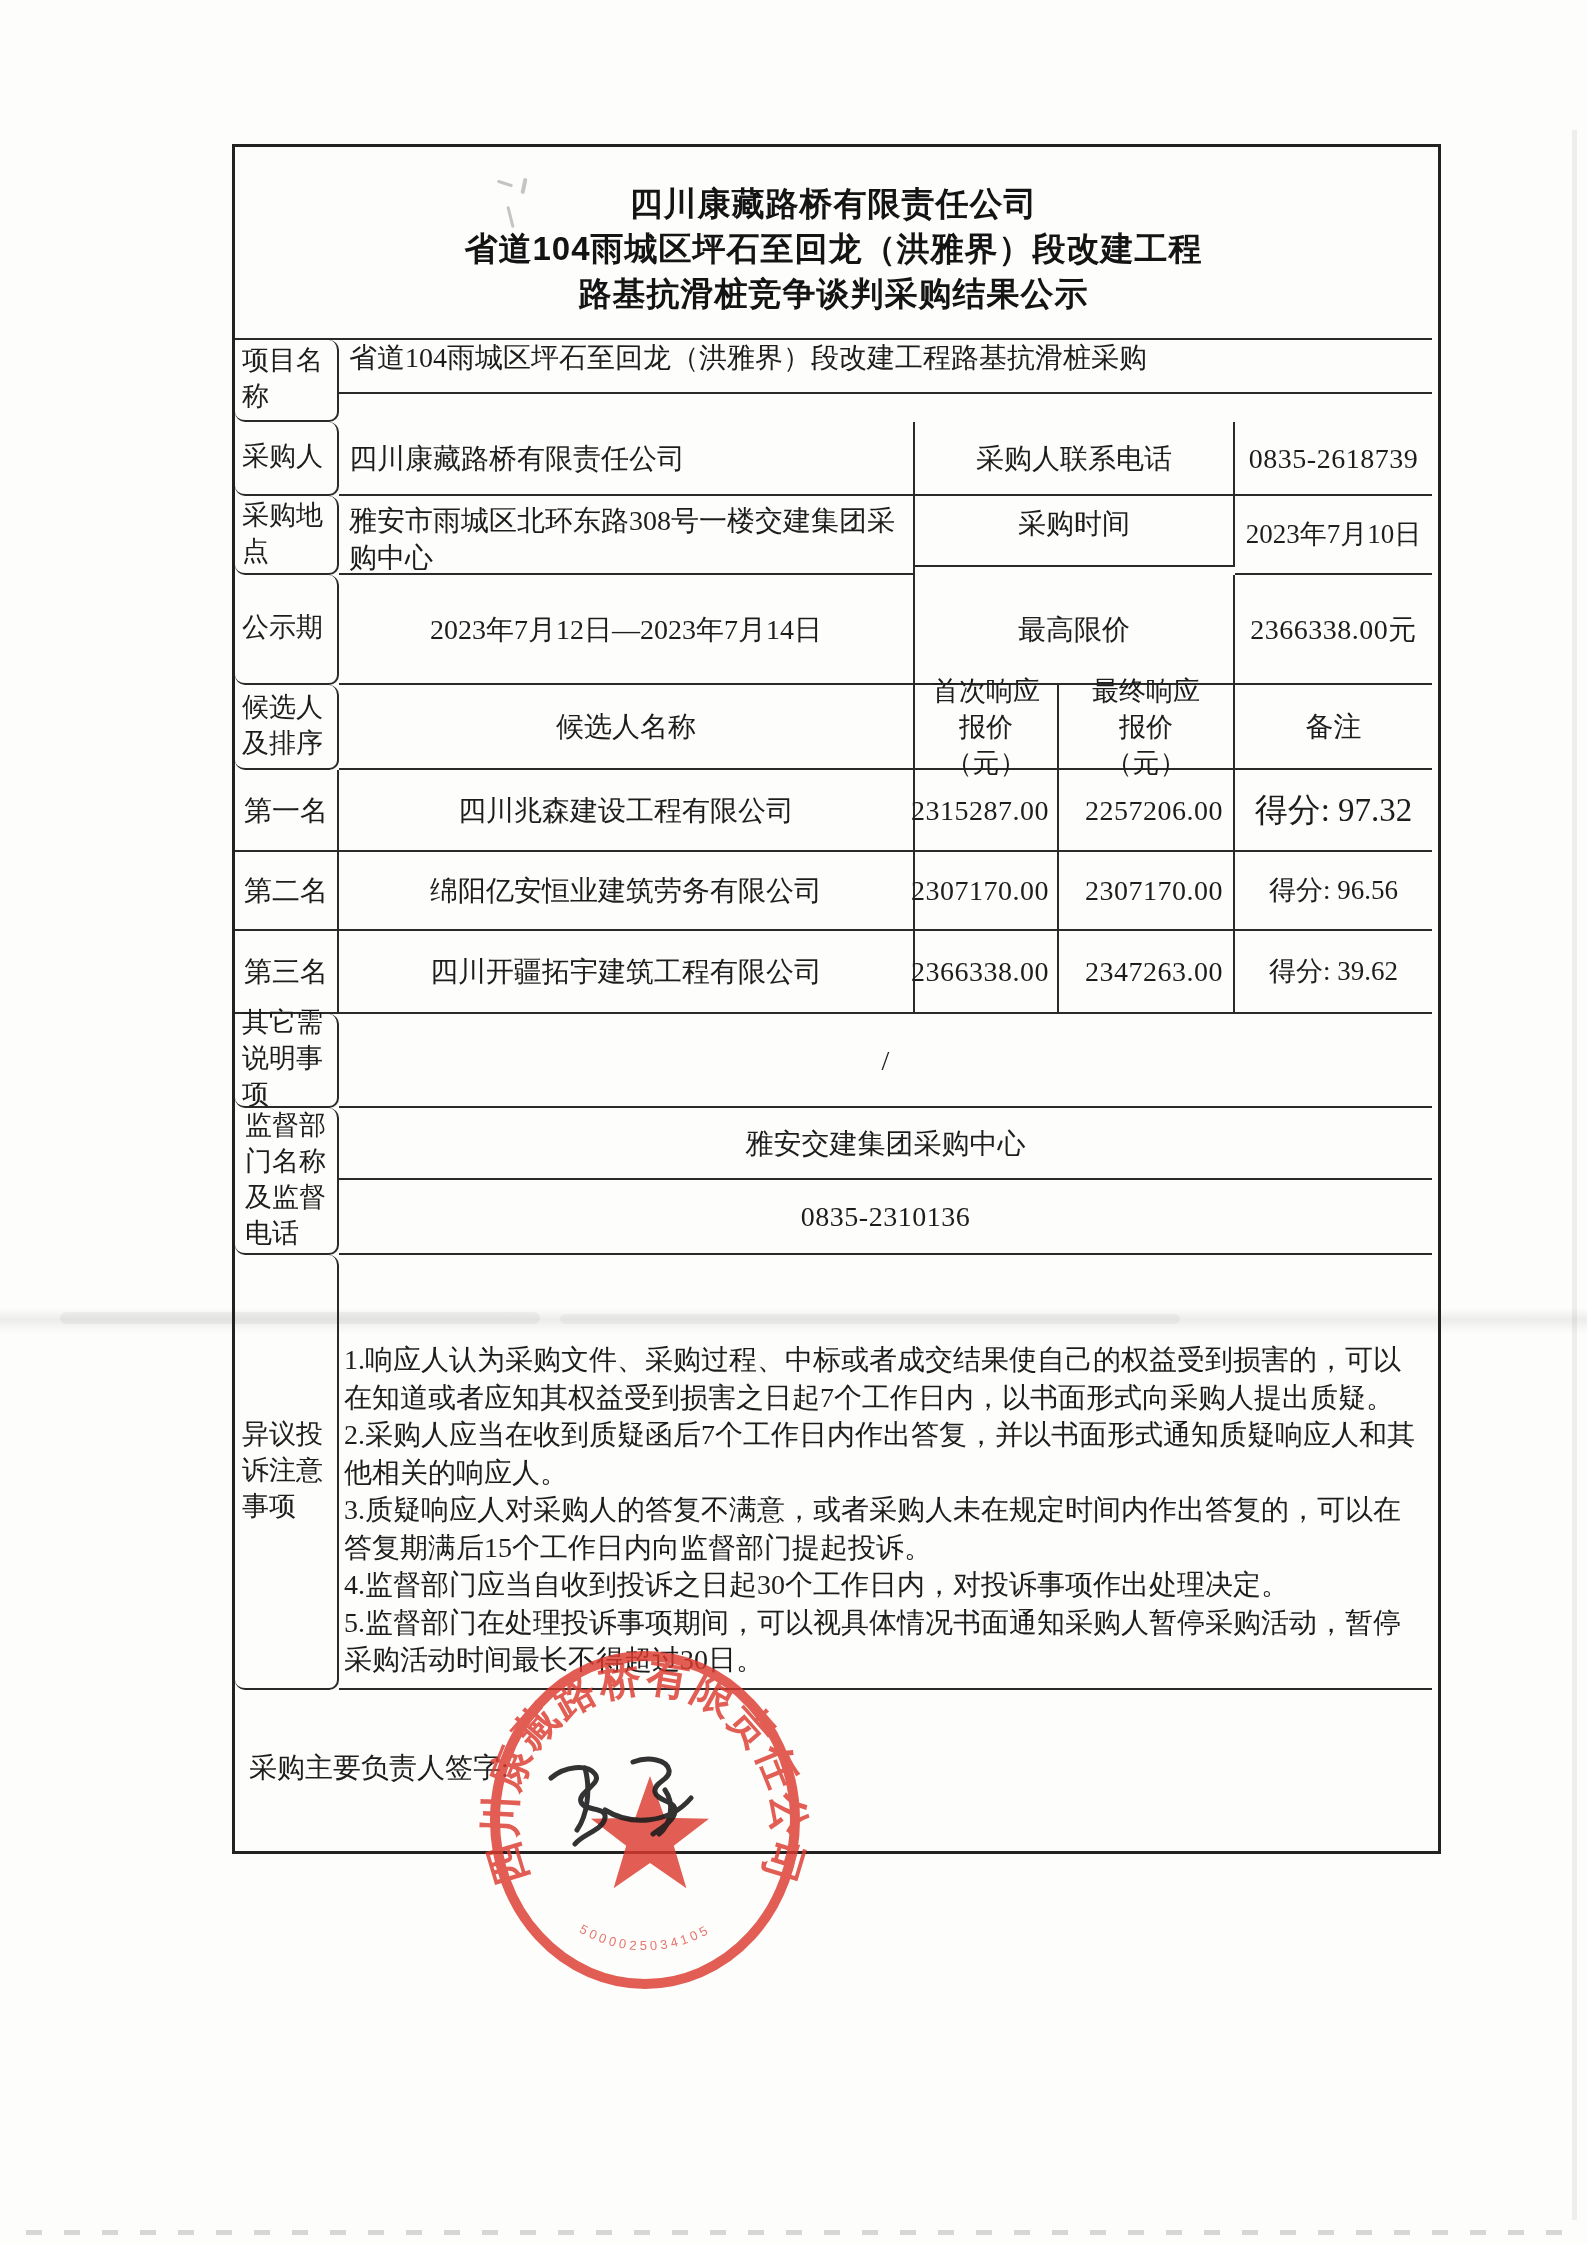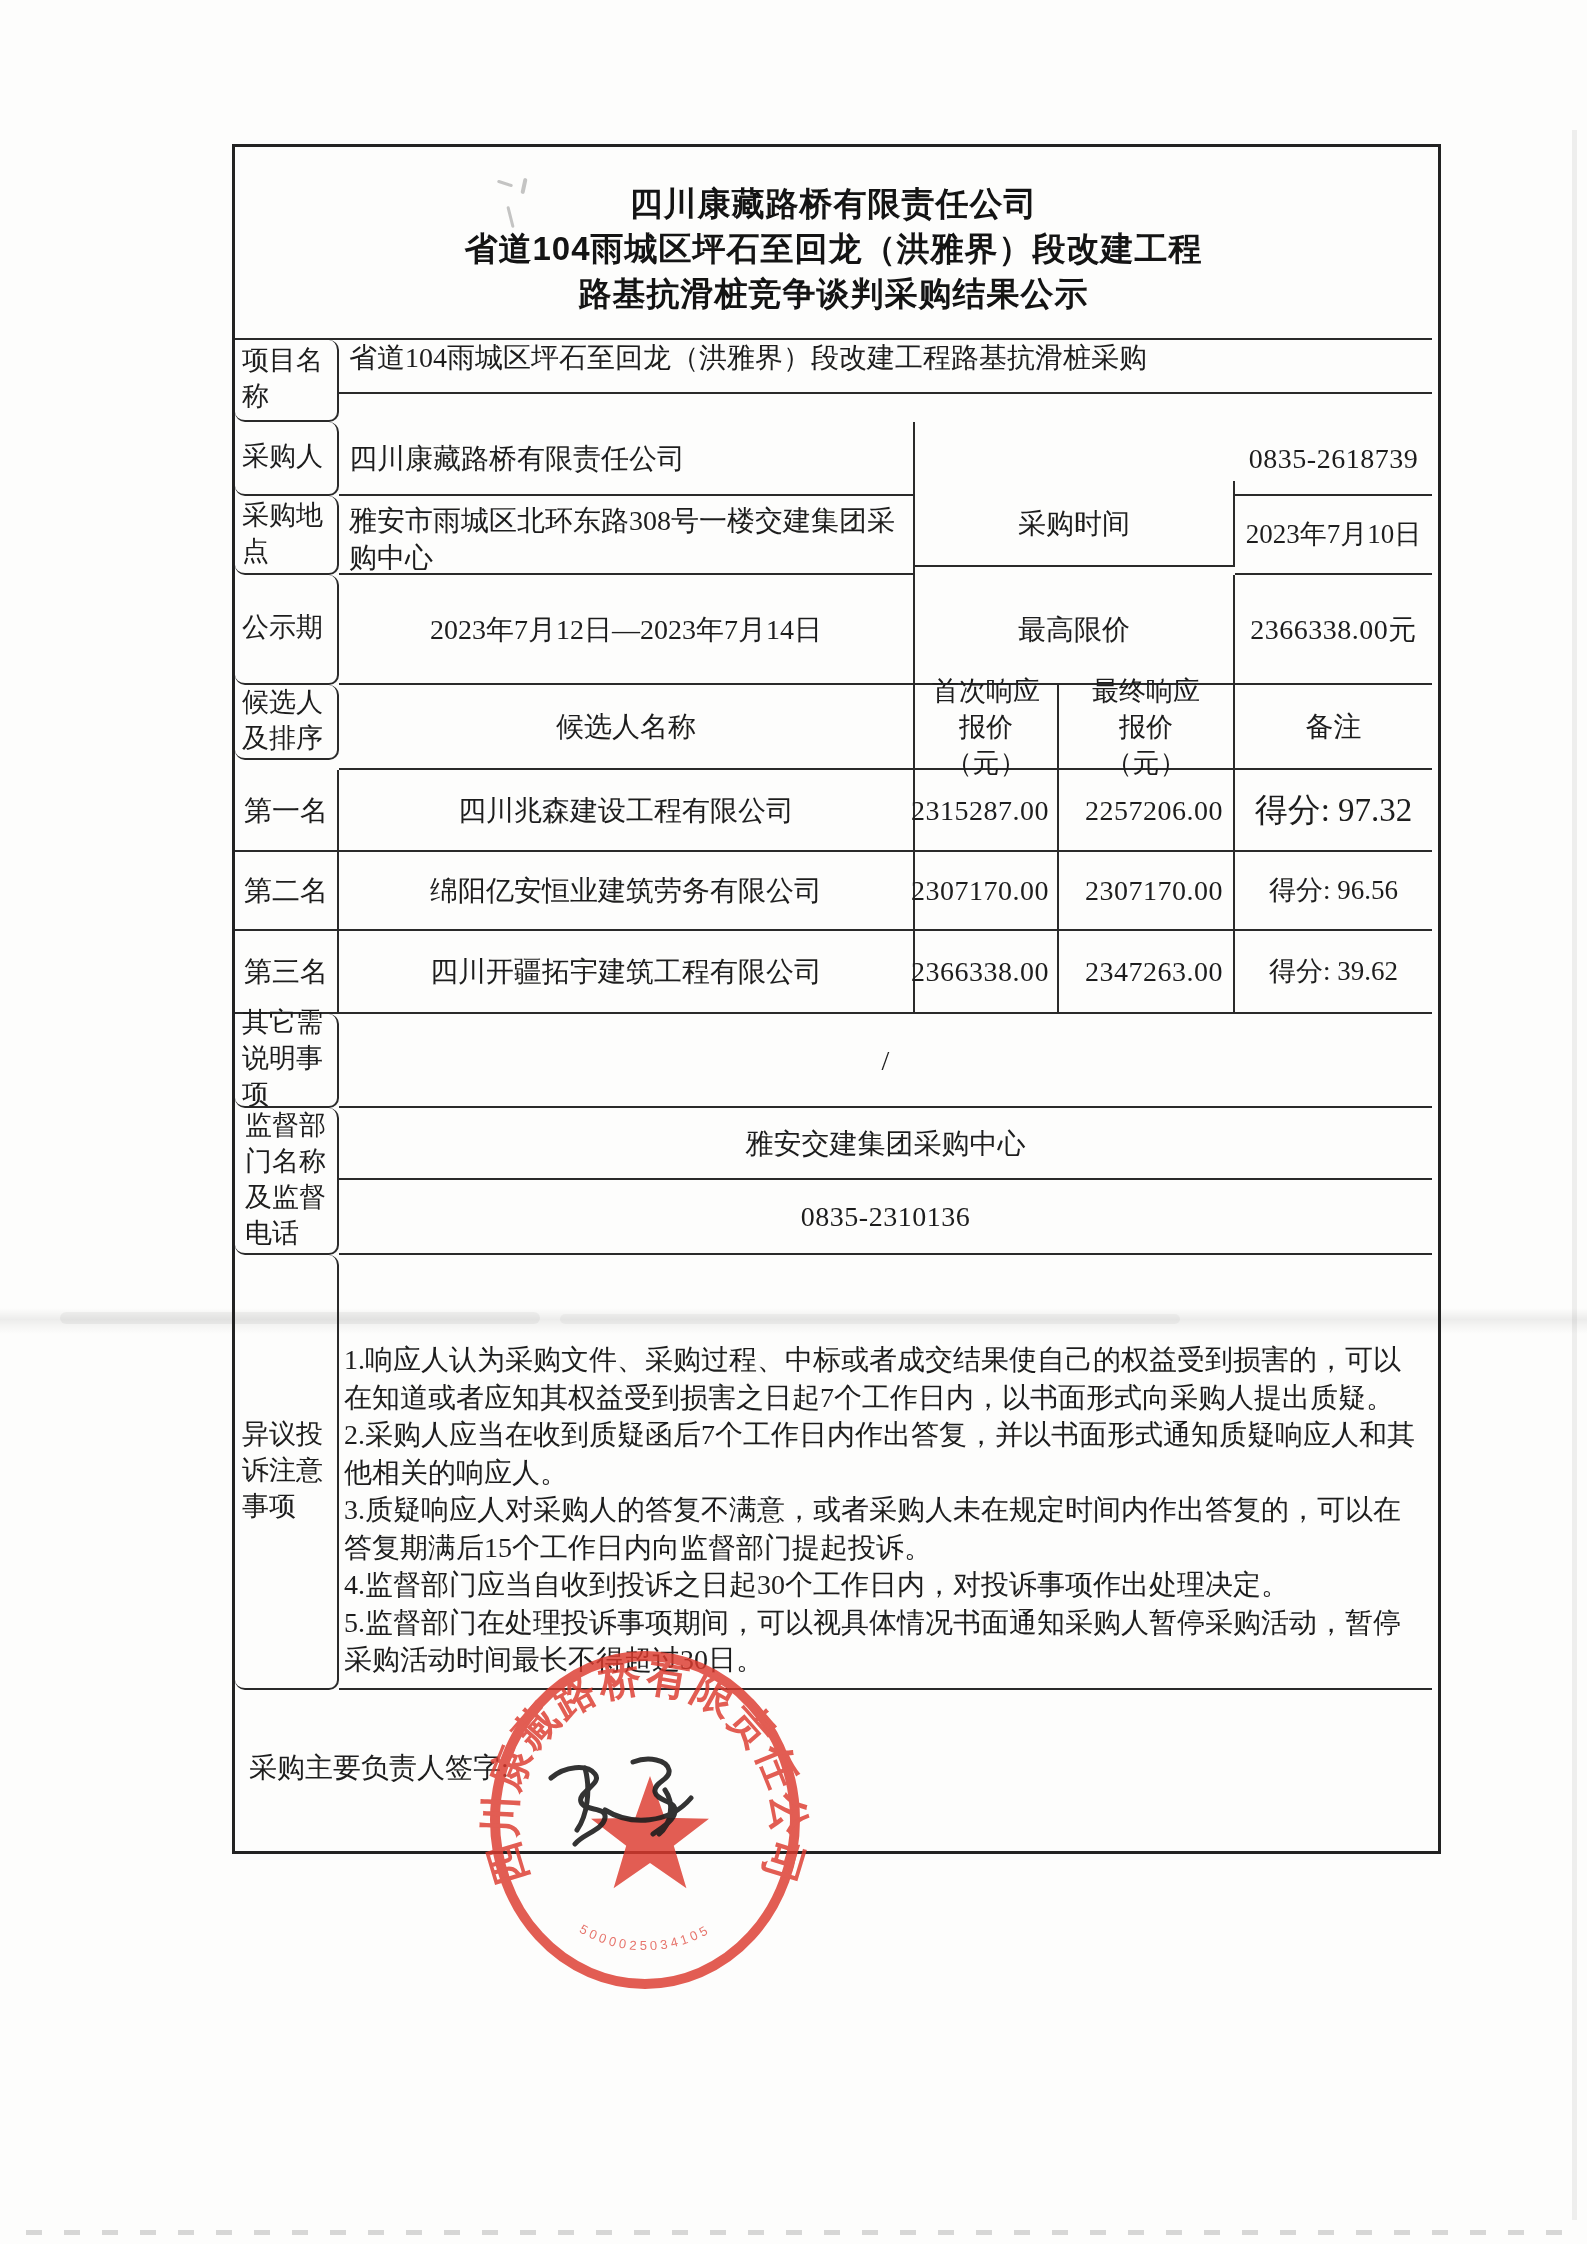--- a/index.html
+++ b/index.html
@@ -57,33 +57,34 @@
       <div class="title-line">四川康藏路桥有限责任公司</div>
       <div class="title-line">省道104雨城区坪石至回龙（洪雅界）段改建工程</div>
       <div class="title-line">路基抗滑桩竞争谈判采购结果公示</div>
     </div>
 
     <div class="cell lbl left br bb" style="left:0;top:193px;width:104px;height:82px;">项目名称</div>
     <div class="cell left bb pad" style="left:104px;top:175px;width:1093px;height:72px;">省道104雨城区坪石至回龙（洪雅界）段改建工程路基抗滑桩采购</div>
 
     <div class="cell lbl left br bb" style="left:0;top:275px;width:104px;height:74px;">采购人</div>
     <div class="cell left br bb pad" style="left:104px;top:275px;width:576px;height:74px;">四川康藏路桥有限责任公司</div>
+    <div class="cell center br bb" style="left:680px;top:275px;width:320px;height:74px;">采购人联系电话</div>
     <div class="cell center bb num" style="left:1000px;top:275px;width:197px;height:74px;">0835-2618739</div>
 
     <div class="cell lbl left br bb" style="left:0;top:349px;width:104px;height:79px;">采购地点</div>
     <div class="cell left br bb pad" style="left:104px;top:349px;width:576px;height:79px;align-items:flex-start;padding-top:6px;">雅安市雨城区北环东路308号一楼交建集团采购中心</div>
     <div class="cell center br bb" style="left:680px;top:334px;width:320px;height:86px;text-align:right;">采购时间</div>
     <div class="cell center bb" style="left:1000px;top:349px;width:197px;height:79px;font-size:27px;">2023年7月10日</div>
 
     <div class="cell lbl left br bb" style="left:0;top:428px;width:104px;height:110px;">公示期</div>
     <div class="cell center br bb" style="left:104px;top:428px;width:576px;height:110px;">2023年7月12日—2023年7月14日</div>
     <div class="cell center br bb" style="left:680px;top:428px;width:320px;height:110px;">最高限价</div>
     <div class="cell center bb num" style="left:1000px;top:428px;width:197px;height:110px;">2366338.00元</div>
 
-    <div class="cell lbl left br bb" style="left:0;top:538px;width:104px;height:75px;">候选人及排序</div>
+    <div class="cell lbl left br bb" style="left:0;top:538px;width:104px;height:85px;">候选人及排序</div>
     <div class="cell center br bb" style="left:104px;top:538px;width:576px;height:85px;">候选人名称</div>
     <div class="cell center br bb" style="left:680px;top:538px;width:144px;height:85px;">
         <span class="hdrspan">首次响应报价（元）</span>
       </div>
     <div class="cell center br bb" style="left:824px;top:538px;width:176px;height:85px;">
         <span class="hdrspan">最终响应报价（元）</span>
       </div>
     <div class="cell center bb" style="left:1000px;top:538px;width:197px;height:85px;">备注</div>
 
     <div class="cell center br bb" style="left:0;top:623px;width:104px;height:82px;">第一名</div>

